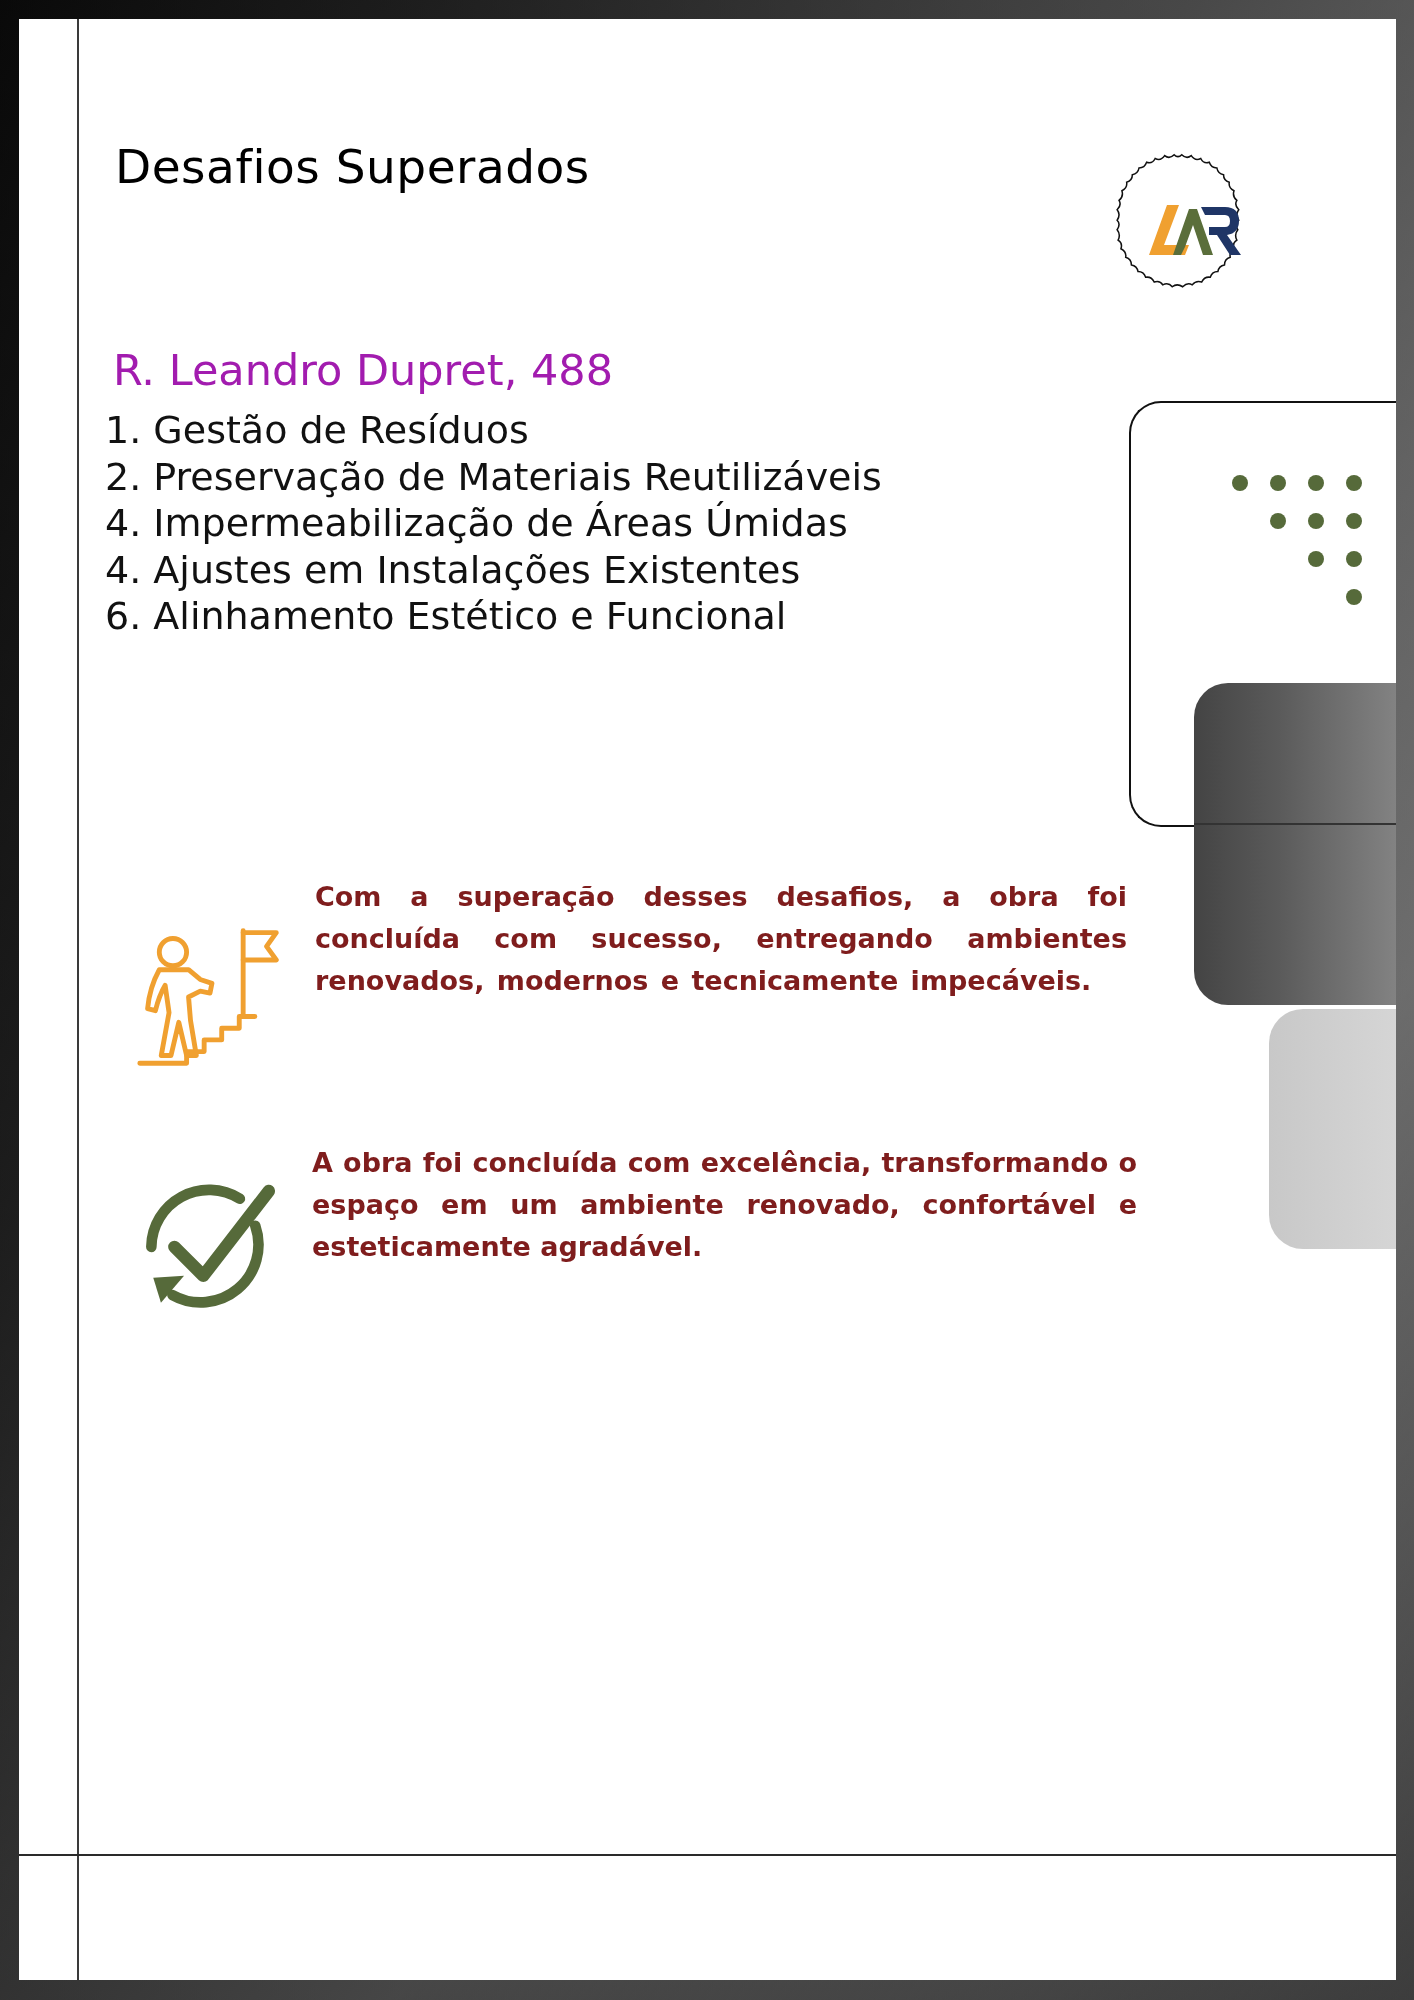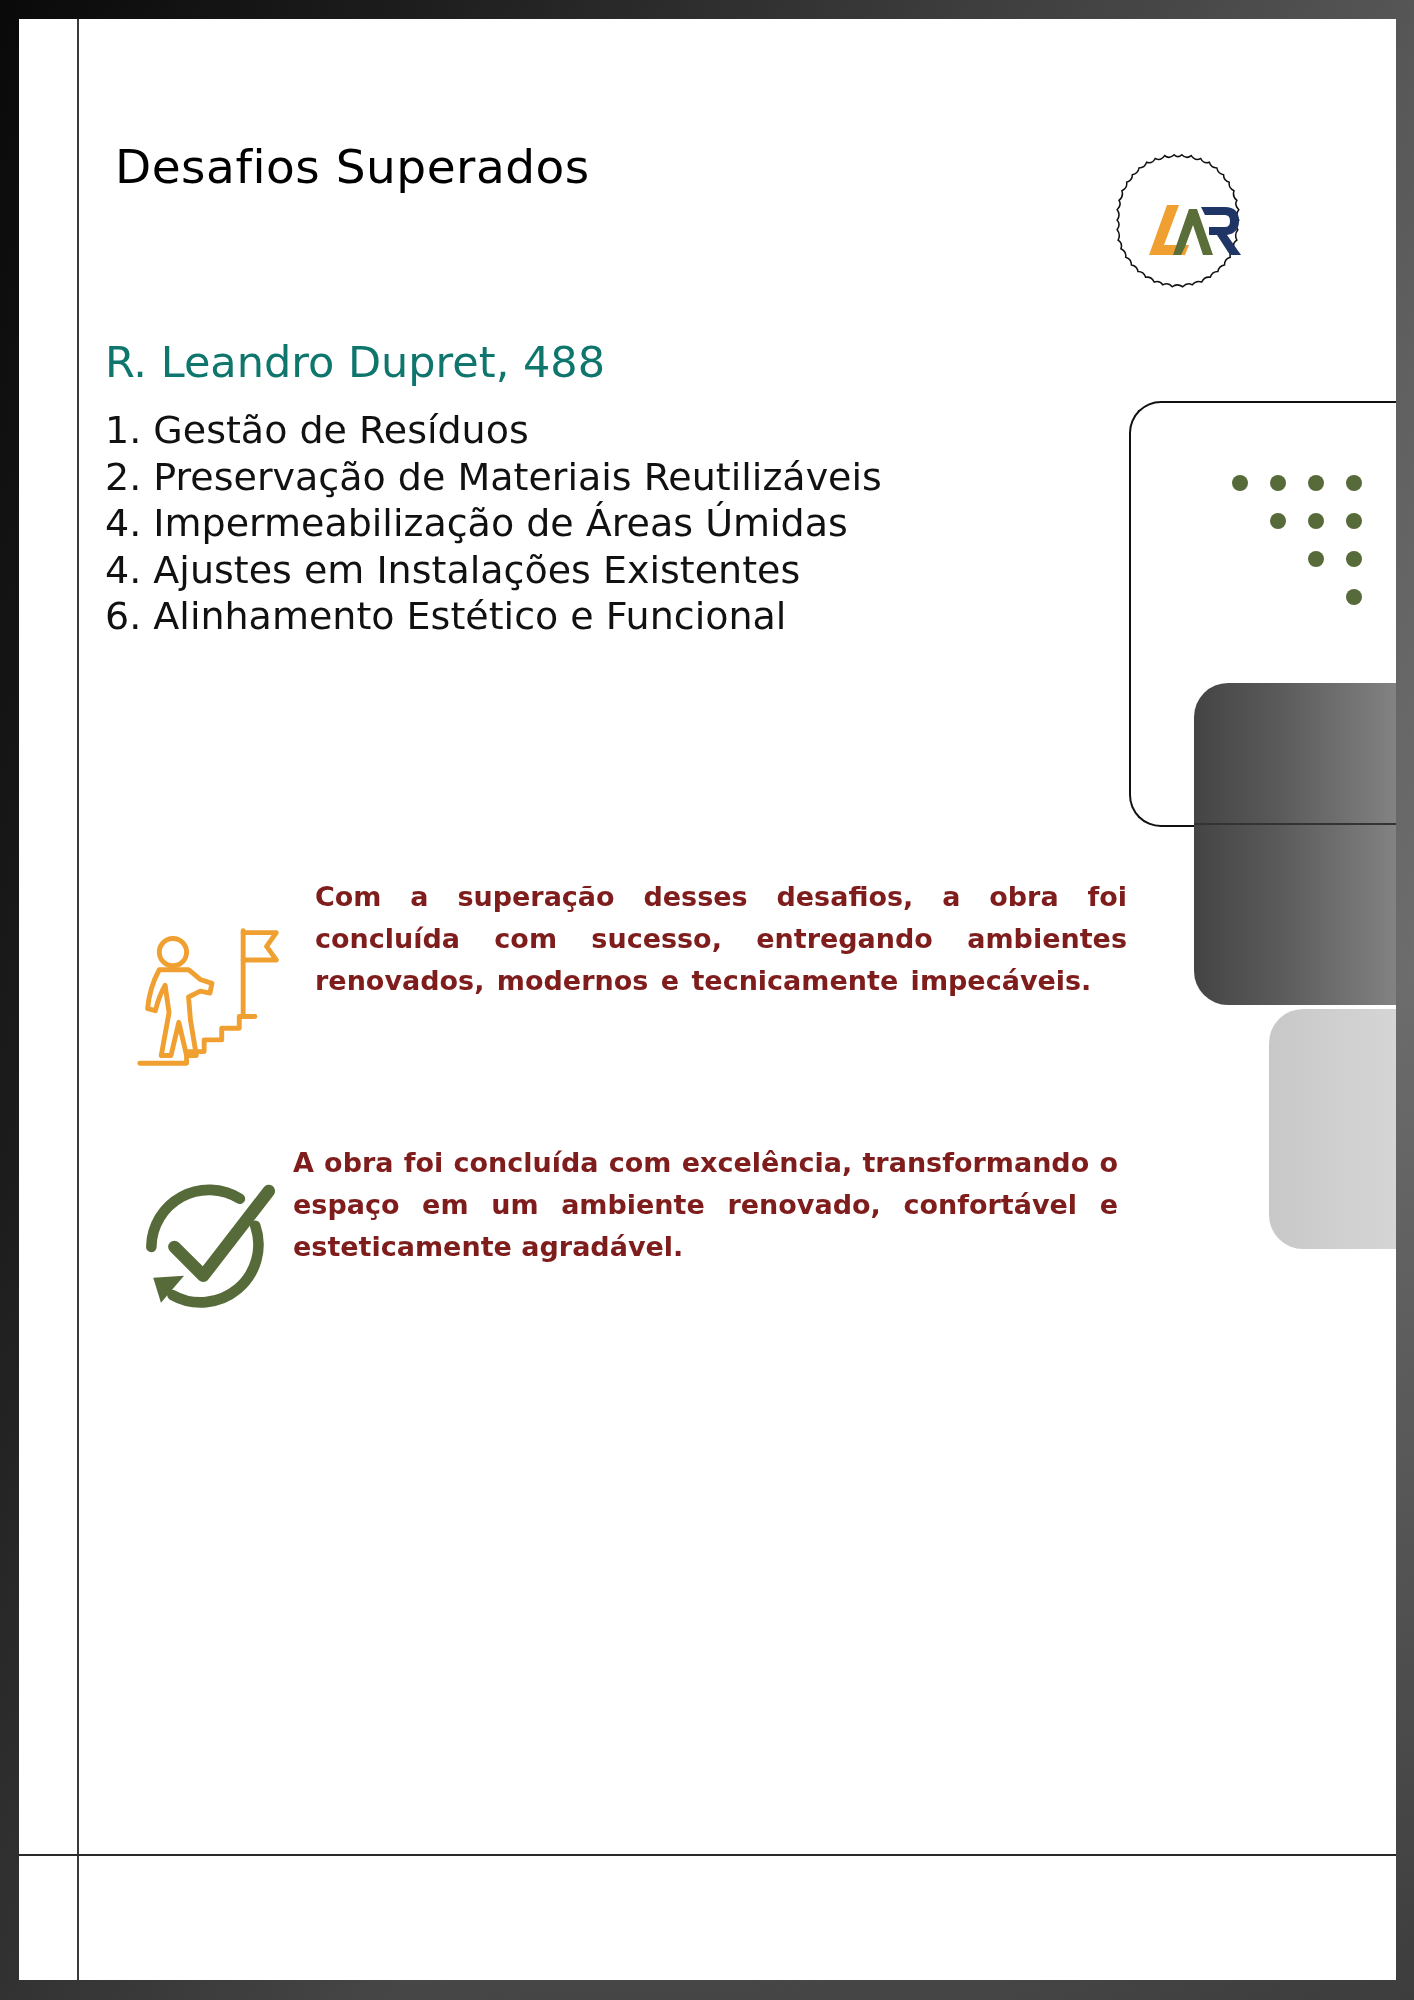--- a/index.html
+++ b/index.html
@@ -19,22 +19,22 @@
   }
   .vline { position: absolute; left: 58px; top: 0; width: 2px; height: 100%; background: #3a3a3a; }
   .hline { position: absolute; left: 0; top: 1835px; width: 100%; height: 2px; background: #2a2a2a; }
 
   .title {
     position: absolute; left: 96px; top: 120px; margin: 0;
     font-size: 47px; font-weight: 400; color: #000; letter-spacing: 0.5px;
     font-family: "DejaVu Sans", sans-serif;
   }
   .address {
-    position: absolute; left: 86px; top: 318px; margin: 0;
-    font-size: 43px; font-weight: 400; color: #0f766e;
+    position: absolute; left: 86px; top: 318px; margin: 8px;
+    font-size: 43px; font-weight: 400; color: #a21caf;
     font-family: "DejaVu Sans", sans-serif;
   }
   .list { position: absolute; left: 86px; top: 388px; margin: 0; padding: 0; list-style: none; }
   .list li {
     font-family: "DejaVu Sans", sans-serif;
     font-size: 38px; line-height: 46.5px; color: #111; white-space: nowrap;
   }
 
   .logo { position: absolute; left: 1078px; top: 126px; width: 170px; height: 170px; }
 
@@ -59,21 +59,21 @@
     border-radius: 34px 0 0 34px;
     background: linear-gradient(to right, #c8c8c8 0%, #d6d6d6 100%);
   }
 
   .para {
     position: absolute; margin: 0; font-family: "DejaVu Sans", sans-serif;
     font-weight: 700; font-size: 27px; line-height: 42px; color: #7f1d1d;
     text-align: justify; text-align-last: left;
   }
   .para1 { left: 296px; top: 857px; width: 812px; word-spacing: 3px; }
-  .para2 { left: 274px; top: 1123px; width: 825px; }
+  .para2 { left: 293px; top: 1123px; width: 825px; }
 
   .icon-stairs { position: absolute; left: 113px; top: 900px; width: 156px; height: 156px; }
   .icon-check { position: absolute; left: 115px; top: 1150px; width: 154px; height: 150px; }
 </style>
 </head>
 <body>
 
 <div class="bg-overlay"></div>
 
 <div class="page">

